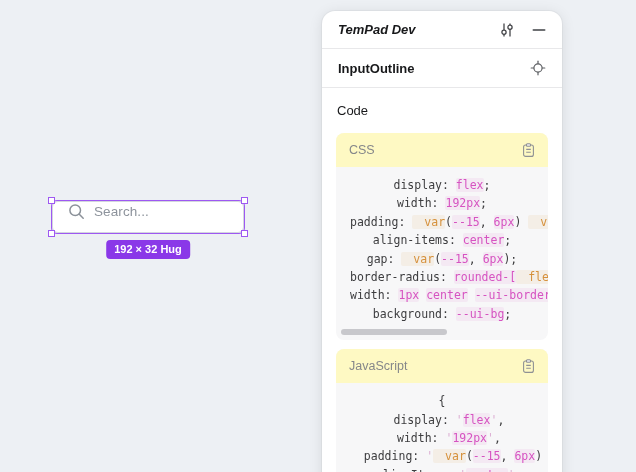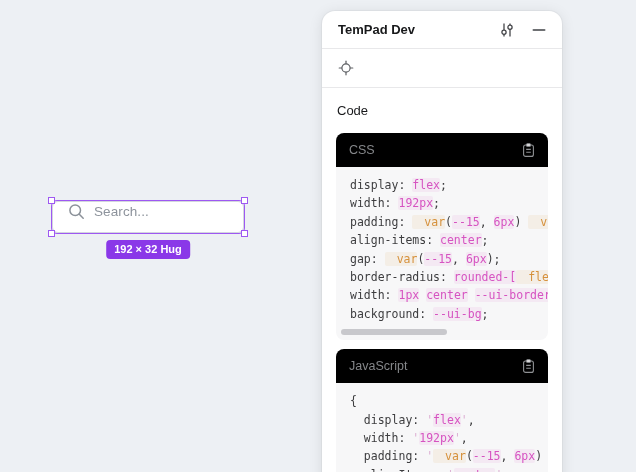--- a/index.html
+++ b/index.html
@@ -59,48 +59,48 @@
     box-shadow: 0 2px 14px rgba(0,0,0,.10), 0 0 0 1px rgba(0,0,0,.03);
     overflow: hidden;
     display: flex; flex-direction: column;
   }
   .panel-row {
     display: flex; align-items: center;
     padding: 0 16px;
     border-bottom: 1px solid #e8e8ea;
     flex: none;
   }
-  .panel-header { height: 38px; gap: 17px; }
+  .panel-header { height: 38px; gap: 17px; font-style: italic; }
   .panel-title { font-size: 13px; font-weight: 700; color: #18191b; flex: 1; }
   .component-row { height: 39px; }
   .component-name { font-size: 13px; font-weight: 700; color: #18191b; flex: 1; }
   .icon-btn { display: flex; align-items: center; justify-content: center; cursor: pointer; }
 
   .code-section { padding: 14px 14px 0; flex: 1; }
   .section-title { font-size: 13px; font-weight: 400; color: #18191b; margin: 1px 0 15px 1px; }
 
   .code-block {
     background: #f7f7f8;
     border-radius: 8px;
     overflow: hidden;
     margin-bottom: 9px;
   }
   .code-block-header {
-    background: #000000;
+    background: #fef9c3;
     height: 34px;
     display: flex; align-items: center; justify-content: space-between;
     padding: 0 13px;
   }
   .code-block-label { font-size: 12.5px; color: #85878a; }
   .code-body { padding: 9px 0 3px; overflow: hidden; }
   .code-line {
     font-family: "DejaVu Sans Mono", monospace;
     font-size: 11.5px; line-height: 18.4px;
     white-space: pre; overflow: hidden;
-    padding: 0 14px; color: #3d3d3f;
+    padding: 0 14px; color: #3d3d3f; text-align: center;
   }
   .tok-p { color: #3d3d3f; }
   .tok-v { color: #d653c1; background: rgba(214,60,190,.07); border-radius: 2px; }
   .tok-f { color: #d6913c; background: rgba(224,150,60,.09); border-radius: 2px; padding-left: 12px; }
   .tok-q { color: #dcaed3; }
   .hscrollbar { height: 6px; margin: 3px 5px 5px; position: relative; }
   .hscroll-thumb {
     position: absolute; left: 0; top: 0;
     width: 106px; height: 6px;
     background: #c8c8cc; border-radius: 3px;
@@ -145,20 +145,21 @@
       </svg>
     </span>
     <span class="icon-btn">
       <svg width="14" height="14" viewBox="0 0 14 14">
         <rect x="0.5" y="6" width="13" height="2" rx="1" fill="#6e7073"></rect>
       </svg>
     </span>
   </div>
 
   <div class="panel-row component-row">
+    <span class="component-name">InputOutline</span>
     <span class="icon-btn">
       <svg width="16" height="16" viewBox="0 0 16 16" fill="none" stroke="#5d5f63" stroke-width="1.2" stroke-linecap="round">
         <circle cx="8" cy="8" r="4.1"></circle>
         <line x1="8" y1="1.2" x2="8" y2="3.6"></line>
         <line x1="8" y1="12.4" x2="8" y2="14.8"></line>
         <line x1="1.2" y1="8" x2="3.6" y2="8"></line>
         <line x1="12.4" y1="8" x2="14.8" y2="8"></line>
       </svg>
     </span>
   </div>

